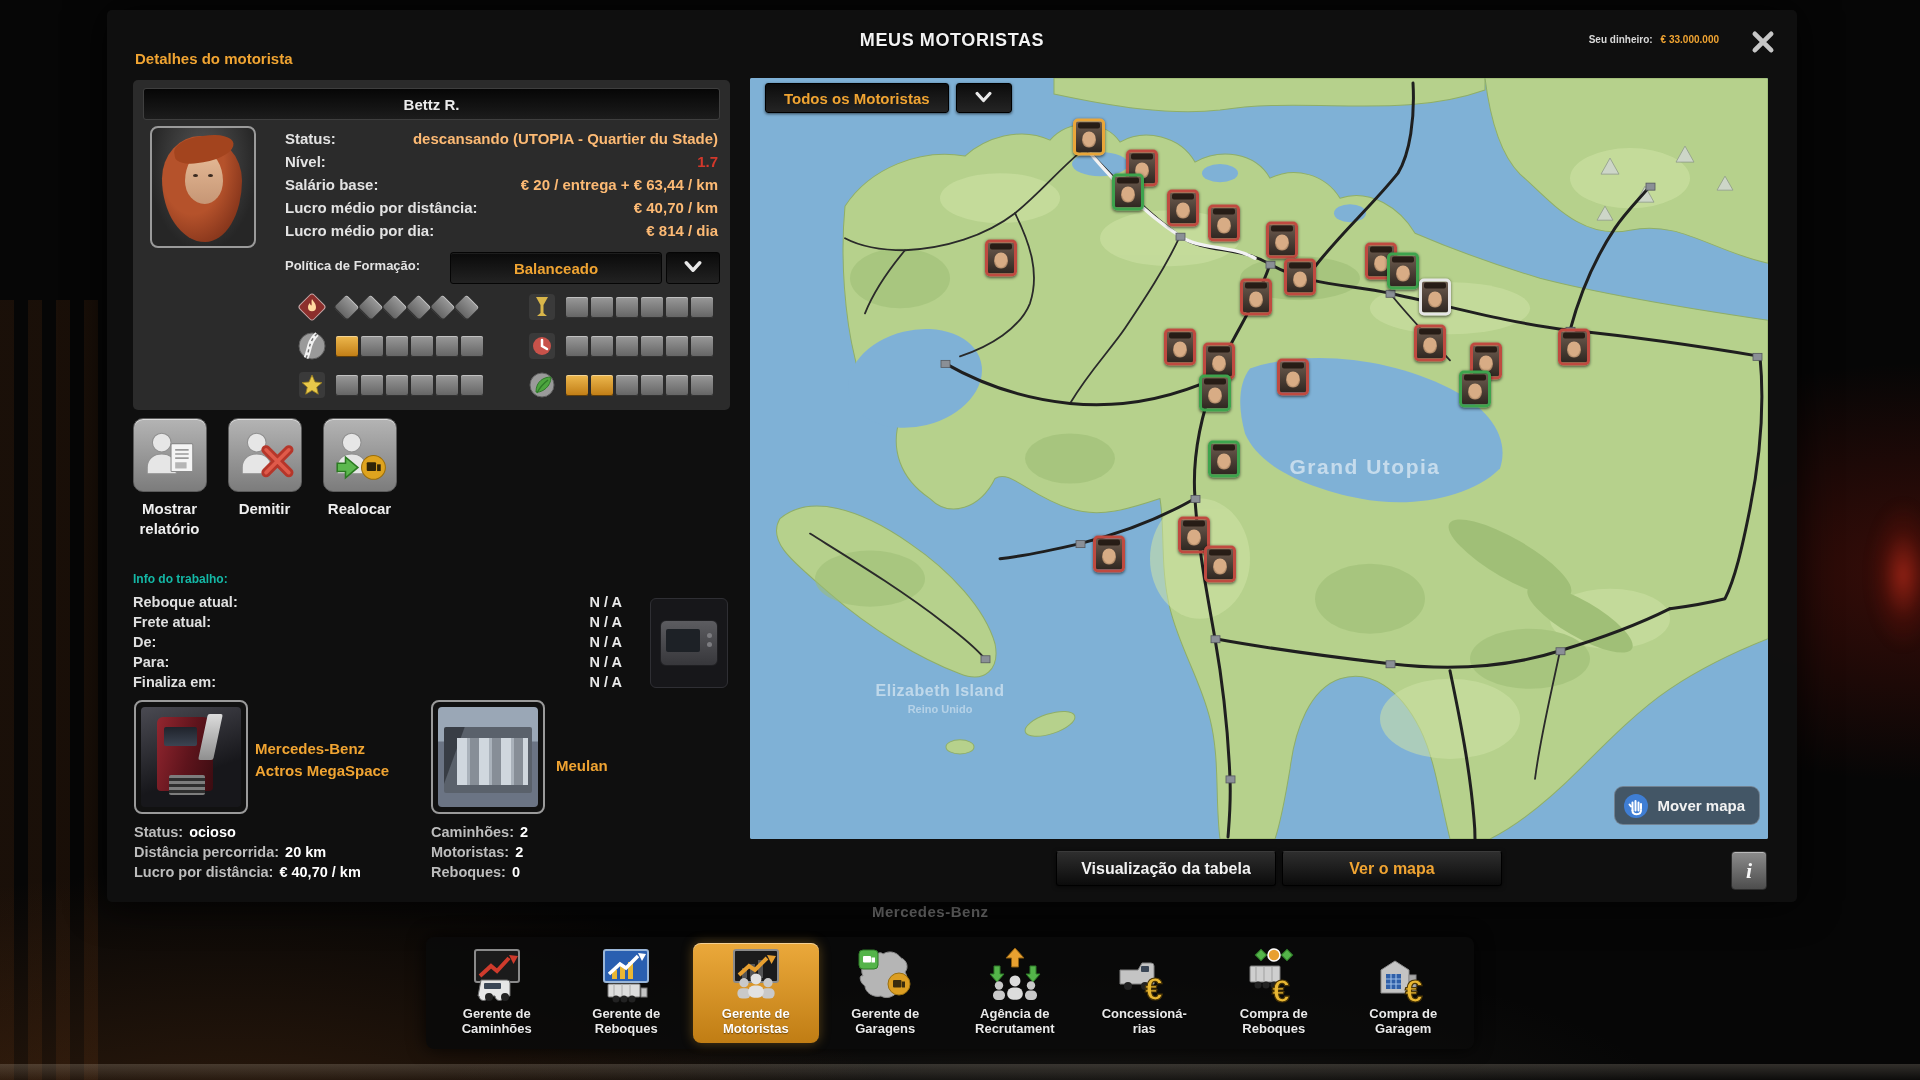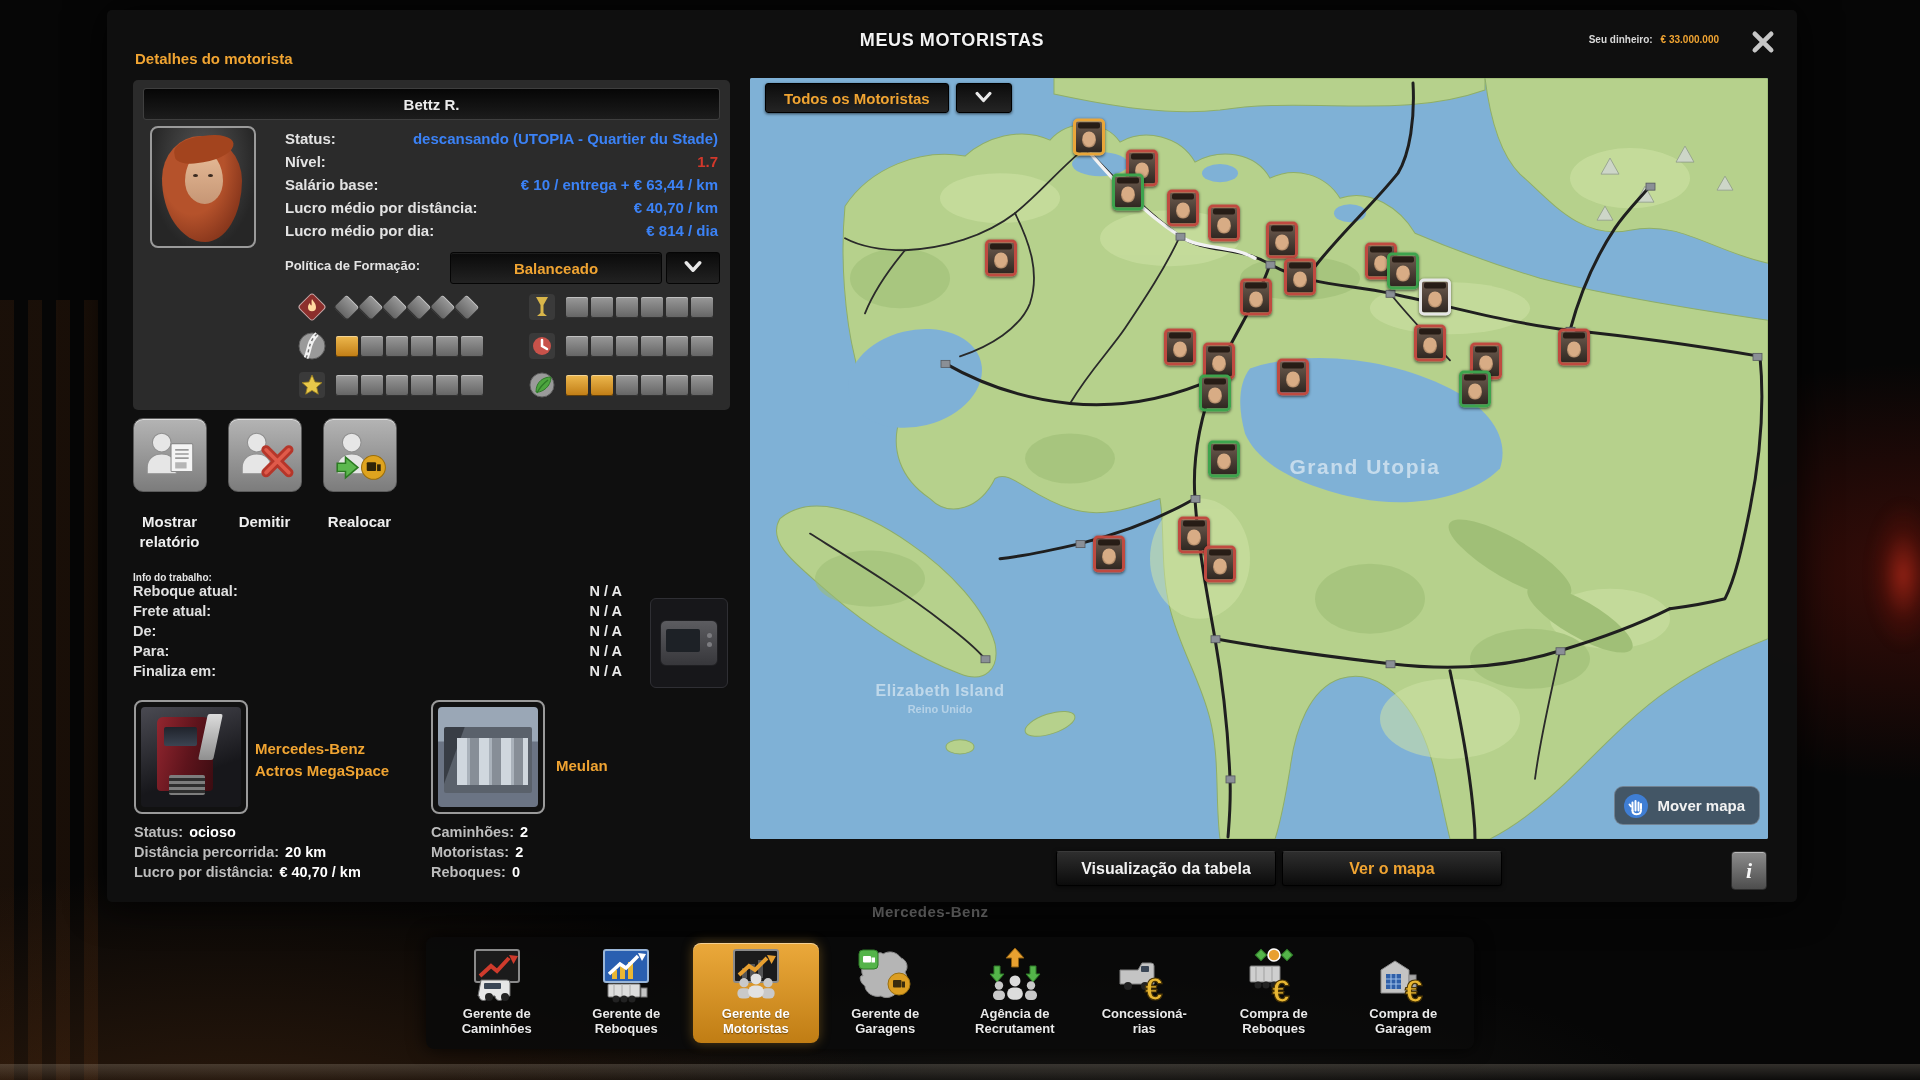--- a/index.html
+++ b/index.html
@@ -43,21 +43,21 @@
   .portrait .face{position:absolute;left:33px;top:24px;width:38px;height:52px;border-radius:50% 50% 48% 52%/56% 56% 44% 44%;
       background:linear-gradient(#e6bb97,#c69675);}
   .portrait .fringe{position:absolute;left:22px;top:8px;width:60px;height:26px;background:#a3441e;
       border-radius:50% 50% 60% 40%;transform:rotate(-9deg);}
   .portrait .eyes{position:absolute;left:41px;top:46px;width:5px;height:3px;background:#3a2a20;border-radius:50%;
       box-shadow:15px 0 0 #3a2a20;}
   .detail-rows{position:absolute;left:152px;top:50px;width:433px;}
   .detail-row{display:flex;justify-content:space-between;height:23px;font-size:15px;font-weight:bold;}
   .detail-row .lbl{color:#e3e3e3;white-space:nowrap;}
   .detail-row .val{text-align:right;white-space:nowrap;}
-  .val-white{color:#3b82f6;}
+  .val-white{color:#fdba74;}
   .val-red{color:#d2382b;}
   .policy-lbl{position:absolute;left:152px;top:178px;color:#e3e3e3;font-size:13px;font-weight:bold;}
   .policy-dd{position:absolute;left:317px;top:172px;width:210px;height:30px;border-radius:3px;border:1px solid #050505;
       background:linear-gradient(#0a0a0a,#222);box-shadow:inset 0 1px 0 rgba(255,255,255,.08);
       color:#f0a432;font-size:15px;font-weight:bold;display:flex;align-items:center;justify-content:center;cursor:pointer;}
   .policy-arrow{position:absolute;left:533px;top:172px;width:52px;height:30px;border-radius:3px;border:1px solid #050505;
       background:linear-gradient(#0a0a0a,#222);display:flex;align-items:center;justify-content:center;cursor:pointer;}
   .policy-arrow svg{width:18px;height:13px;}
 
   .skills{position:absolute;left:163px;top:212px;display:grid;grid-template-columns:206px 206px;column-gap:24px;row-gap:9px;}
@@ -69,24 +69,24 @@
       box-shadow:inset 0 1px 0 rgba(255,255,255,.4), inset 0 -1px 0 rgba(0,0,0,.5);}
   .seg.filled{background:linear-gradient(#edb84e,#c07c14);}
   .seg.diamond{width:19px;height:19px;margin:0 1px;border-radius:3px;transform:rotate(45deg) scale(.95);}
 
   .actions{position:absolute;left:15px;top:408px;display:flex;}
   .action{width:95px;display:flex;flex-direction:column;align-items:center;cursor:pointer;}
   .action .tile{width:72px;height:72px;border-radius:10px;border:1px solid #5c5c5c;
       background:linear-gradient(#b4b4b4,#7c7c7c);box-shadow:inset 0 1px 0 rgba(255,255,255,.5);
       display:flex;align-items:center;justify-content:center;}
   .action .tile svg{width:58px;height:58px;}
-  .action .a-lbl{margin-top:20px;color:#efefef;font-size:15px;font-weight:bold;text-align:center;white-space:pre-line;line-height:1.3;}
+  .action .a-lbl{margin-top:7px;color:#efefef;font-size:15px;font-weight:bold;text-align:center;white-space:pre-line;line-height:1.3;}
 
   .jobinfo{position:absolute;left:26px;top:562px;width:489px;}
-  .jobinfo .ji-title{color:#e5e5e5;font-size:10px;font-weight:bold;}
+  .jobinfo .ji-title{color:#14b8a6;font-size:12px;font-weight:bold;margin-bottom:8px;}
   .ji-row{display:flex;justify-content:space-between;height:20px;font-size:14.5px;font-weight:bold;}
   .ji-row .lbl{color:#e0e0e0;}
   .ji-row .val{color:#e8e8e8;}
   .gps-box{position:absolute;left:543px;top:588px;width:76px;height:88px;background:#17171a;border:1px solid #2f2f34;border-radius:6px;}
   .gps{position:absolute;left:12%;top:24%;width:74%;height:50%;background:linear-gradient(#5c5c60,#37373b);
       border:1px solid #1f1f22;border-radius:6px;}
   .gps::before{content:"";position:absolute;left:9%;top:18%;width:60%;height:52%;background:#1d2126;border-radius:2px;}
   .gps::after{content:"";position:absolute;right:9%;top:26%;width:5px;height:5px;background:#7c7c80;border-radius:50%;box-shadow:0 9px 0 #7c7c80;}
 
   .thumb{position:absolute;width:110px;height:110px;border:2px solid #9a9a9a;border-radius:8px;background:#111;overflow:hidden;cursor:pointer;}
@@ -204,21 +204,21 @@
             <span class="val val-white">descansando (UTOPIA - Quartier du Stade)</span>
           </div>
 
           <div class="detail-row">
             <span class="lbl">Nível:</span>
             <span class="val val-red">1.7</span>
           </div>
 
           <div class="detail-row">
             <span class="lbl">Salário base:</span>
-            <span class="val val-white">€ 10 / entrega + € 63,44 / km</span>
+            <span class="val val-white">€ 20 / entrega + € 63,44 / km</span>
           </div>
 
           <div class="detail-row">
             <span class="lbl">Lucro médio por distância:</span>
             <span class="val val-white">€ 40,70 / km</span>
           </div>
 
           <div class="detail-row">
             <span class="lbl">Lucro médio por dia:</span>
             <span class="val val-white">€ 814 / dia</span>

